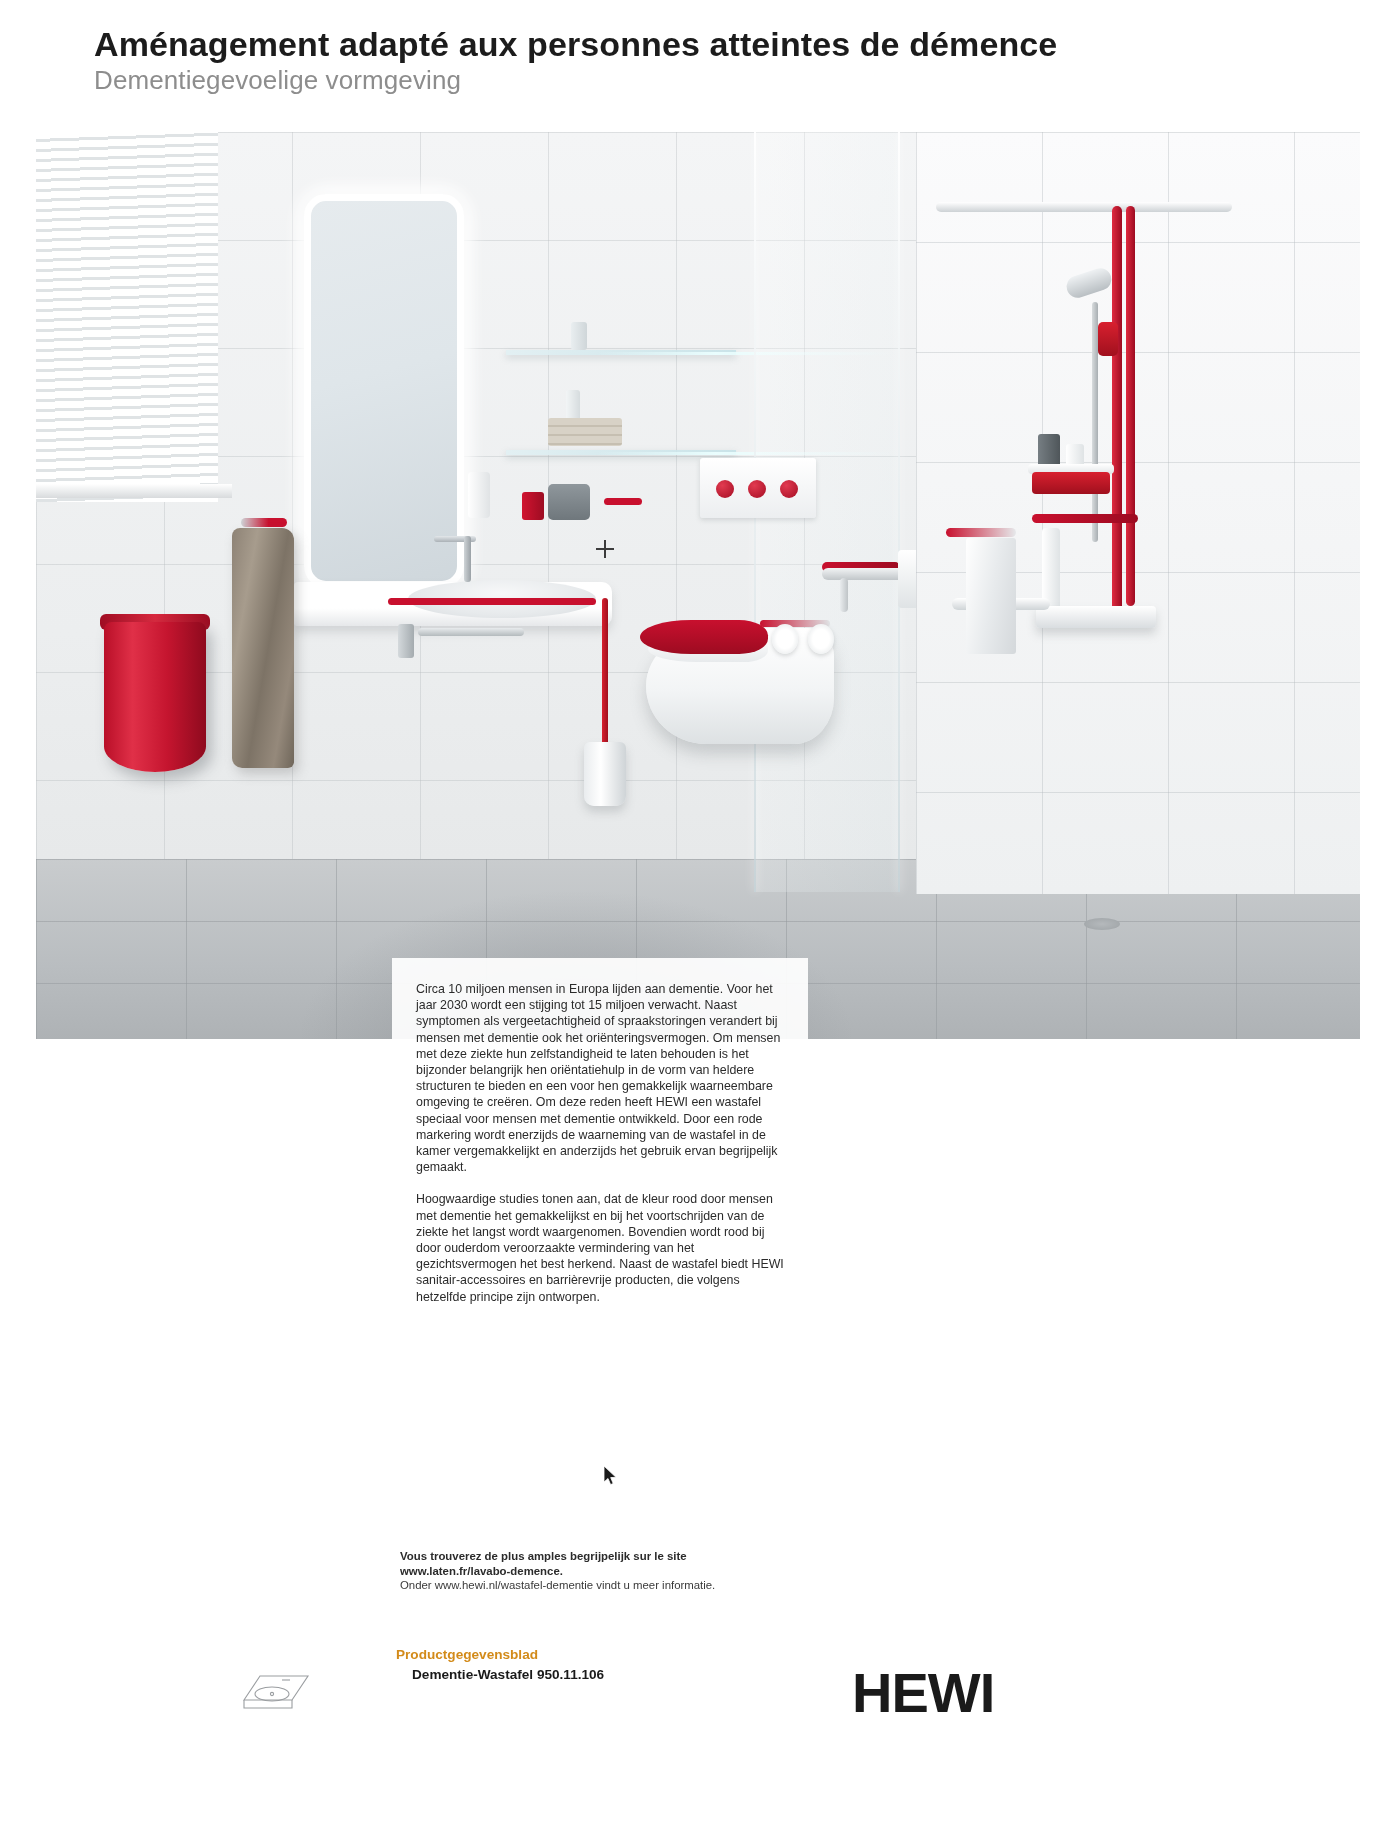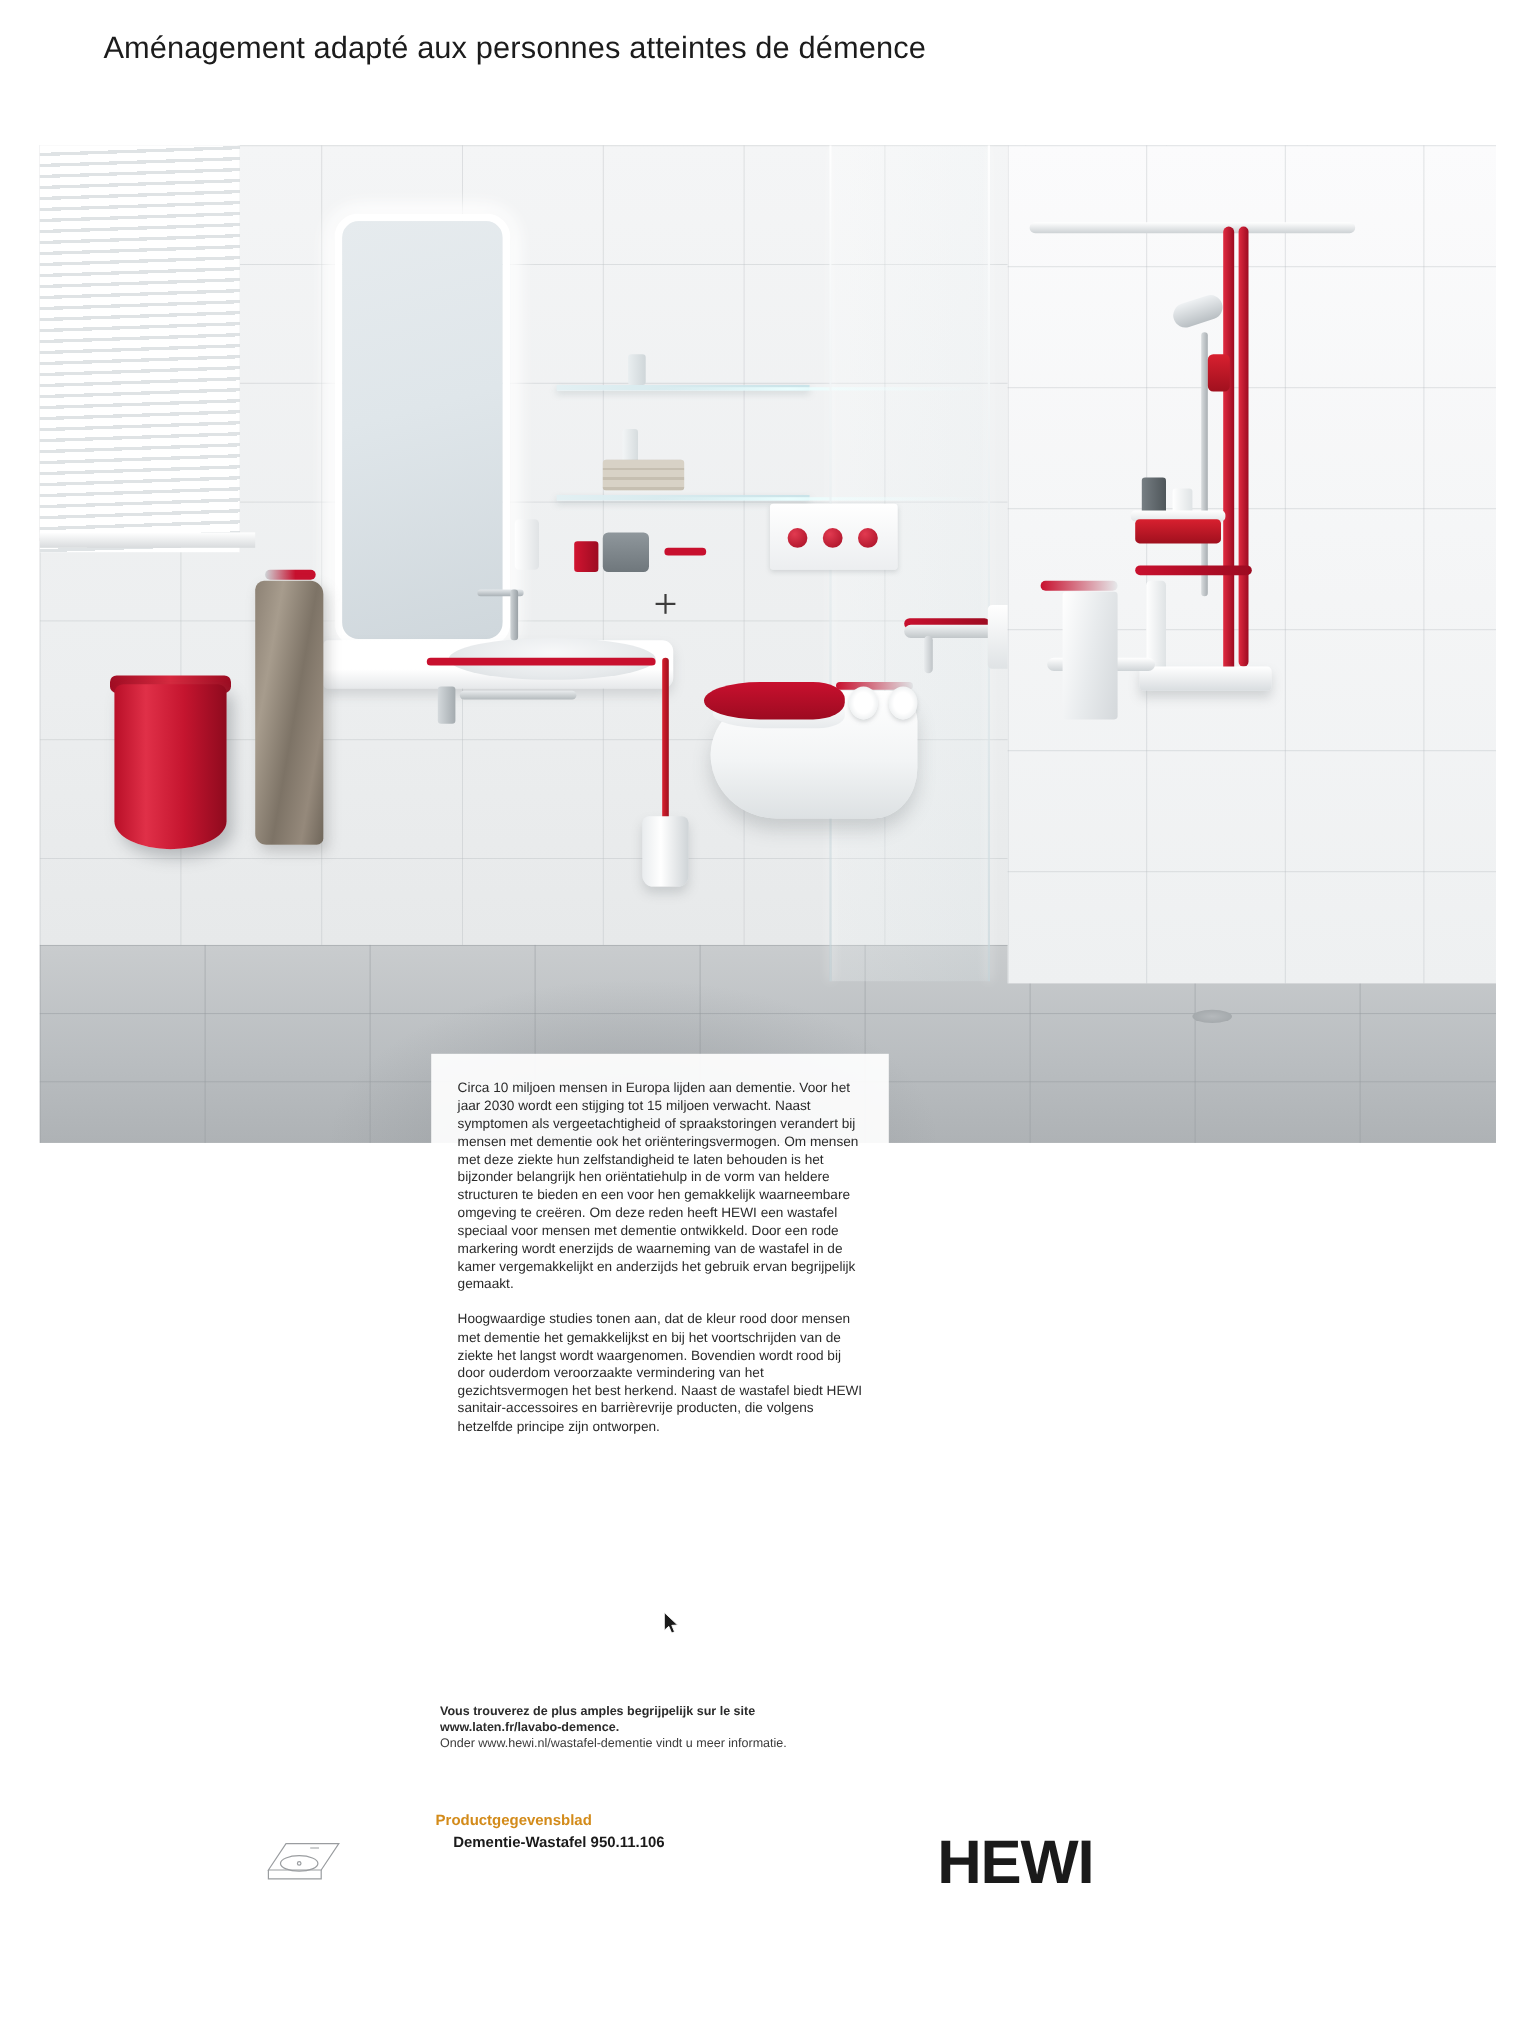--- a/index.html
+++ b/index.html
@@ -17,24 +17,24 @@
   }
 
   
   .header {
     position: absolute;
     left: 94px;
     top: 28px;
     width: 1200px;
   }
   .title-fr {
-    font-size: 28px;
+    font-size: 34px;
     line-height: 32px;
     color: #1c1c1c;
-    font-weight: 400;
+    font-weight: 700;
     letter-spacing: 0.1px;
   }
   .title-nl {
     font-size: 26px;
     line-height: 32px;
     color: #8d8d8d;
     font-weight: 400;
     letter-spacing: 0.1px;
     margin-top: 4px;
   }
@@ -517,20 +517,21 @@
     letter-spacing: -1px;
     color: #1a1a1a;
     font-family: "Liberation Sans", sans-serif;
   }
 </style>
 </head>
 <body>
 
 <div class="header">
   <div class="title-fr">Aménagement adapté aux personnes atteintes de démence</div>
+  <div class="title-nl">Dementiegevoelige vormgeving</div>
 </div>
 
 <div class="photo">
   <div class="wall-back"></div>
   <div class="tiles"></div>
   <div class="floor"></div>
   <div class="floor-shadow"></div>
 
   <div class="window">
     <div class="blinds"></div>

